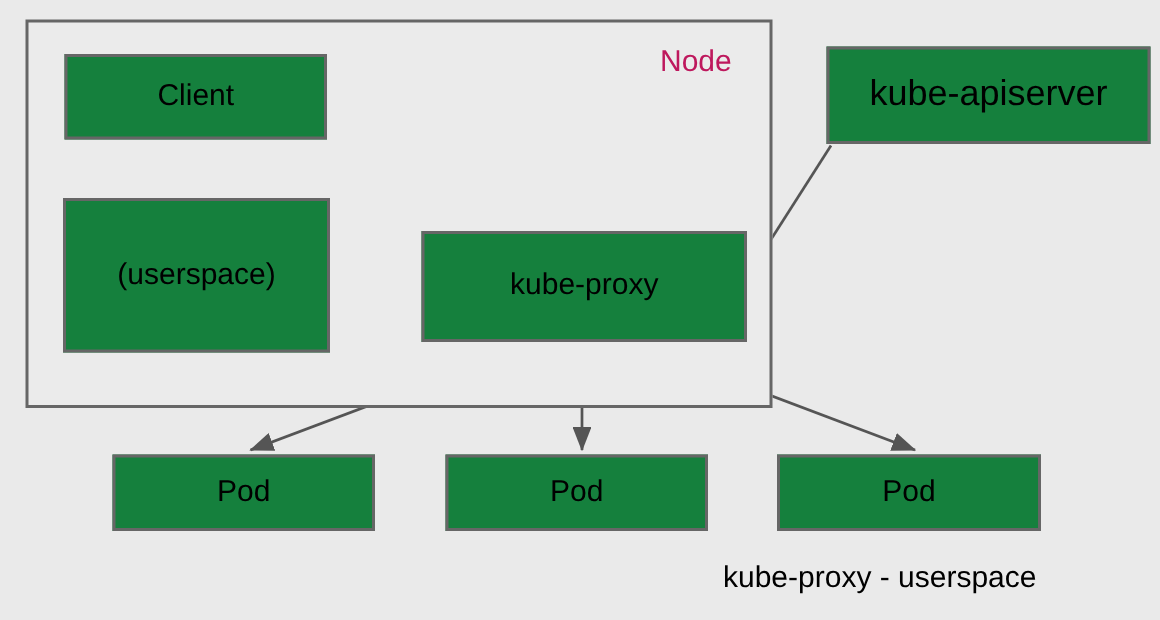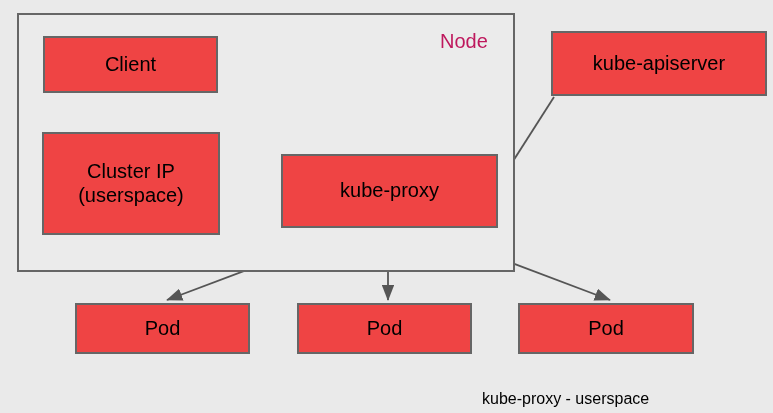--- a/index.html
+++ b/index.html
@@ -23,21 +23,21 @@
     position: absolute;
     left: 0;
     top: 0;
     width: 773px;
     height: 413px;
     pointer-events: none;
   }
   .node-box {
     position: absolute;
     box-sizing: border-box;
-    background: #ef4444;
+    background: #15803d;
     border: 2px solid #666666;
     display: flex;
     align-items: center;
     justify-content: center;
     text-align: center;
     color: #000000;
     line-height: 1.18;
     z-index: 2;
   }
   .container-box {
@@ -89,39 +89,38 @@
   </svg>
 
   <div class="container-box" style="left:17px; top:13px; width:498px; height:259px;"></div>
   <div class="container-label" style="left:440px; top:30px; font-size:20px;">Node</div>
 
   <div class="node-box" style="left:43px; top:36px; width:175px; height:57px; font-size:20px;">
     <span>Client</span>
   </div>
 
   <div class="node-box" style="left:42px; top:132px; width:178px; height:103px; font-size:20px; flex-direction:column;">
-    <span class="two-line">Cluster IP</span>
     <span class="two-line">(userspace)</span>
   </div>
 
   <div class="node-box" style="left:281px; top:154px; width:217px; height:74px; font-size:20px;">
     <span>kube-proxy</span>
   </div>
 
-  <div class="node-box" style="left:551px; top:31px; width:216px; height:65px; font-size:20px;text-align:center;">
+  <div class="node-box" style="left:551px; top:31px; width:216px; height:65px; font-size:24px;text-align:center;">
     <span>kube-apiserver</span>
   </div>
 
   <div class="node-box" style="left:75px; top:303px; width:175px; height:51px; font-size:20px;">
     <span>Pod</span>
   </div>
 
   <div class="node-box" style="left:297px; top:303px; width:175px; height:51px; font-size:20px;">
     <span>Pod</span>
   </div>
 
   <div class="node-box" style="left:518px; top:303px; width:176px; height:51px; font-size:20px;">
     <span>Pod</span>
   </div>
 
-  <div class="caption" style="left:482px; top:374px; font-size:16px;margin-top:16px;">kube-proxy - userspace</div>
+  <div class="caption" style="left:482px; top:374px; font-size:20px;">kube-proxy - userspace</div>
 
 </div>
 
 </body></html>

